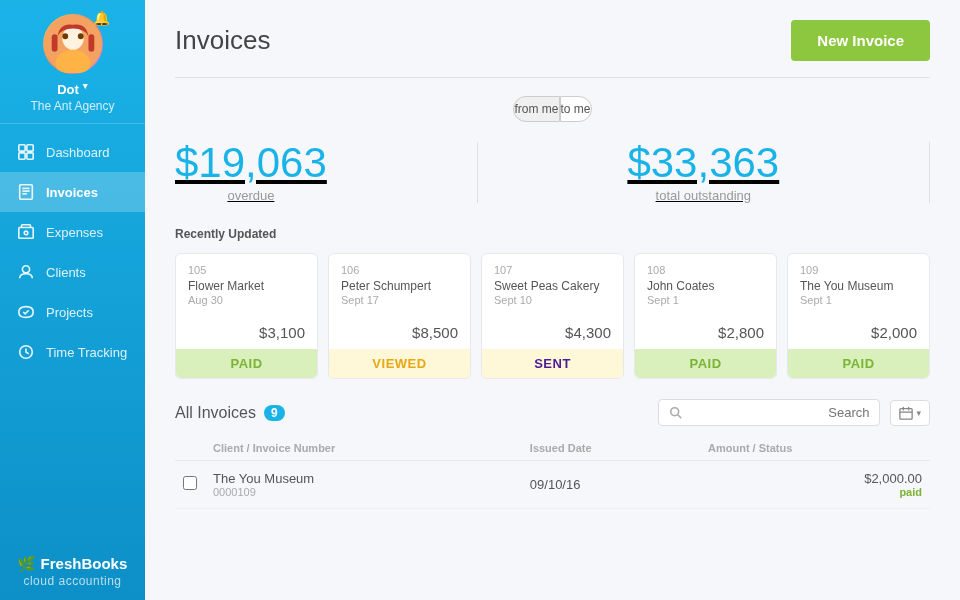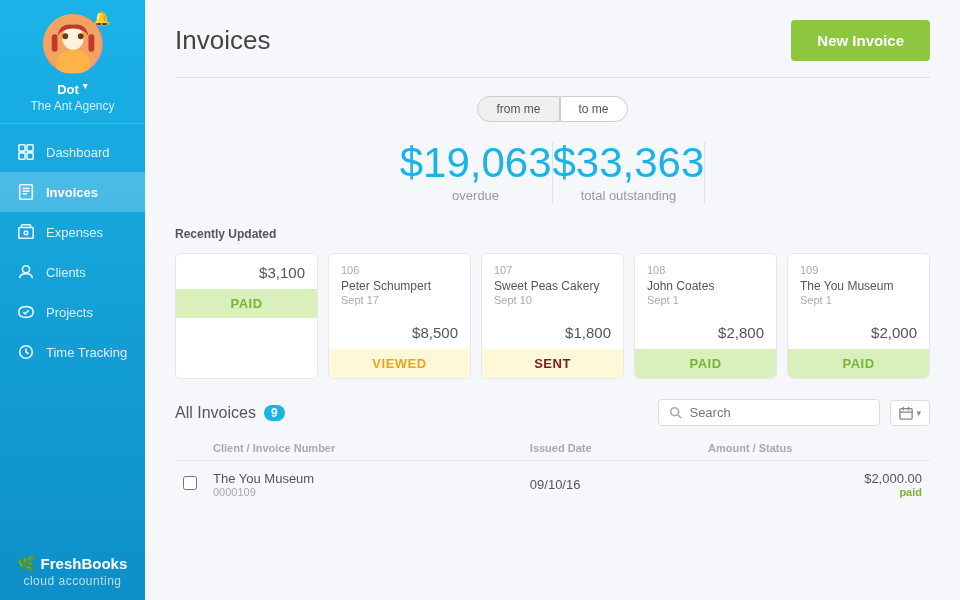--- a/index.html
+++ b/index.html
@@ -119,34 +119,35 @@
     }
 
     
     .toggle-wrap {
       display: flex; justify-content: center;
       margin-bottom: 20px;
     }
     .toggle-btn {
       border: 1px solid #ccc;
       background: white;
-      padding: 5px 18px;
+      padding: 5px 0;
       font-size: 12px;
       color: #555;
       cursor: pointer;
     }
     .toggle-btn:first-child { border-radius: 20px 0 0 20px; }
     .toggle-btn:last-child { border-radius: 0 20px 20px 0; }
     .toggle-btn.active { background: #f0f0f0; }
 
     
     .stats-row {
       display: flex;
-      justify-content: center;
+      justify-content: space-between;
       margin-bottom: 24px;
+      text-decoration: underline;
     }
     .stat-item { text-align: center; }
     .stat-value {
       font-size: 42px;
       font-weight: 300;
       color: #1ab3e8;
       line-height: 1;
     }
     .stat-label {
       font-size: 13px;
@@ -208,21 +209,21 @@
     }
     .card-status {
       text-align: center;
       padding: 7px 0;
       font-size: 13px;
       font-weight: 700;
       letter-spacing: 0.5px;
     }
     .status-paid { background: #d9f0bc; color: #7ab335; }
     .status-viewed { background: #fef7d8; color: #e6a817; }
-    .status-sent { background: #fef7d8; color: #7f1d1d; }
+    .status-sent { background: #fef7d8; color: #4c1d95; }
 
     
     .all-invoices-bar {
       display: flex;
       align-items: center;
       justify-content: space-between;
       margin-bottom: 10px;
     }
     .all-invoices-title {
       font-size: 16px;
@@ -249,20 +250,21 @@
       padding: 5px 10px;
       gap: 6px;
     }
     .search-icon-svg { width: 14px; height: 14px; }
     .search-input {
       border: none;
       outline: none;
       font-size: 13px;
       color: #999;
       width: 180px;
+      text-align: right;
     }
     .calendar-btn {
       background: white;
       border: 1px solid #ddd;
       border-radius: 4px;
       padding: 5px 8px;
       cursor: pointer;
       margin-left: 4px;
       display: flex; align-items: center; gap: 3px;
     }
@@ -429,41 +431,46 @@
       <div class="stat-label">total outstanding</div>
     </div>
     <div class="stat-divider"></div>
   </div>
 
   <div class="section-title">Recently Updated</div>
 
   <div class="cards-row">
 
     <div class="invoice-card">
+      <div class="card-top">
+        <div class="card-num">105</div>
+        <div class="card-client">Flower Market</div>
+        <div class="card-date">Aug 30</div>
+      </div>
       <div class="card-amount">$3,100</div>
       <div class="card-status status-paid">PAID</div>
     </div>
 
     <div class="invoice-card">
       <div class="card-top">
         <div class="card-num">106</div>
         <div class="card-client">Peter Schumpert</div>
         <div class="card-date">Sept 17</div>
       </div>
       <div class="card-amount">$8,500</div>
       <div class="card-status status-viewed">VIEWED</div>
     </div>
 
     <div class="invoice-card">
       <div class="card-top">
         <div class="card-num">107</div>
         <div class="card-client">Sweet Peas Cakery</div>
         <div class="card-date">Sept 10</div>
       </div>
-      <div class="card-amount">$1,800</div>
+      <div class="card-amount">$4,300</div>
       <div class="card-status status-sent">SENT</div>
     </div>
 
     <div class="invoice-card">
       <div class="card-top">
         <div class="card-num">108</div>
         <div class="card-client">John Coates</div>
         <div class="card-date">Sept 1</div>
       </div>
       <div class="card-amount">$2,800</div>

